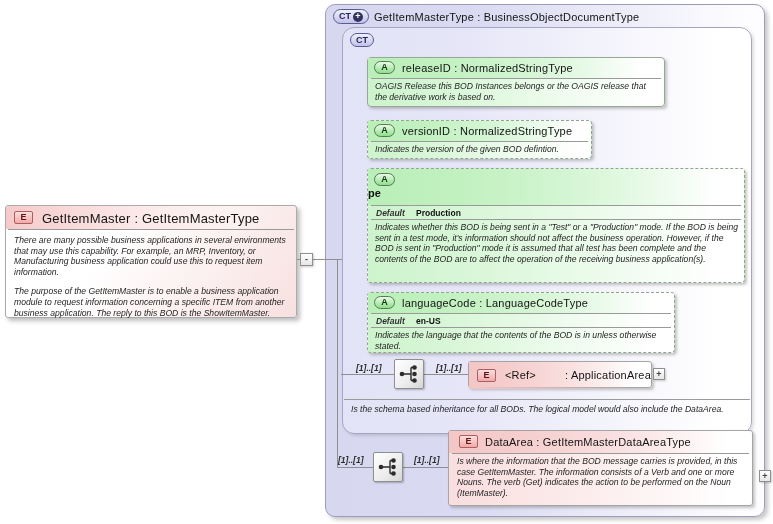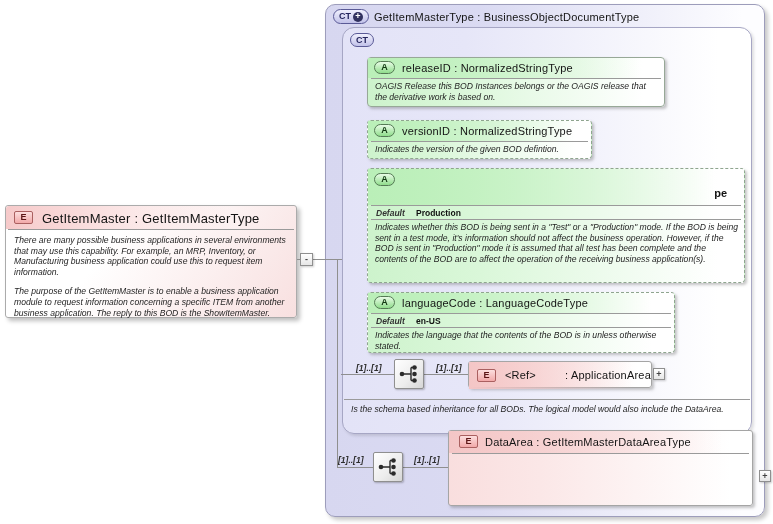--- a/index.html
+++ b/index.html
@@ -2,21 +2,21 @@
 <html><head>
 <meta charset="utf-8">
 <style>
   html,body{margin:0;padding:0;background:#ffffff;}
   *{box-sizing:border-box;font-family:"Liberation Sans", sans-serif;}
   .canvas{position:relative;width:773px;height:524px;background:#ffffff;overflow:hidden;}
   .box{position:absolute;}
   .line{position:absolute;background:#8f8f8f;}
   .hr{position:absolute;left:0;right:0;height:1px;background:#9a9a9a;}
   .title{position:absolute;font-weight:normal;font-size:11px;letter-spacing:.2px;color:#141414;white-space:nowrap;}
-  .title2{position:absolute;left:0;right:17px;text-align:right;font-weight:bold;font-size:11px;color:#141414;}
+  .title2{position:absolute;left:0;right:0;text-align:left;font-weight:bold;font-size:11px;color:#141414;}
   .doc{position:absolute;font-style:italic;font-size:8.6px;line-height:10.6px;color:#1e1e1e;}
   .doc p{margin:0 0 9px 0;}
   .deflbl{position:absolute;font-size:8.5px;font-style:italic;font-weight:bold;color:#333;}
   .defval{position:absolute;font-size:8.5px;font-weight:bold;color:#111;}
   .card{position:absolute;font-size:8.5px;font-weight:bold;font-style:italic;color:#2e2e2e;white-space:nowrap;}
   .badge{position:absolute;display:flex;align-items:center;justify-content:center;font-weight:bold;font-size:9px;line-height:1;}
   .badge-e{width:19px;height:13px;border:1px solid #aa6060;border-radius:2px;background:linear-gradient(#fcdede 0%,#f2a9a9 100%);color:#5c1616;}
   .badge-a{width:21px;height:13px;border:1px solid #557a55;border-radius:7px;background:linear-gradient(#e8fce6 0%,#90dd8c 100%);color:#123812;}
   .badge-ct{width:24px;height:14px;border:1px solid #5a5a96;border-radius:8px;background:linear-gradient(#f0f0fd 0%,#c2c2e9 100%);color:#26265e;}
   .badge-ctp{width:36px;height:15px;border:1px solid #5a5a96;border-radius:8px;background:linear-gradient(#f0f0fd 0%,#c2c2e9 100%);color:#26265e;gap:2px;}
@@ -141,16 +141,17 @@
       <circle cx="16.5" cy="16.5" r="2.3" fill="#2b2b2b"></circle>
     </svg>
   </div>
   <span class="card" style="left:414px;top:455px;">[1]..[1]</span>
 
   <div class="box pinkbox" style="left:448px;top:430px;width:305px;height:76px;">
     <div class="pinkhead" style="height:22px;"></div>
     <span class="badge badge-e" style="left:10px;top:4px;">E</span>
     <span class="title" style="left:36px;top:5px;">DataArea : GetItemMasterDataAreaType</span>
     <div class="hr" style="top:22px;left:3px;right:3px;"></div>
+    <div class="doc" style="left:8px;top:25px;right:8px;">Is where the information that the BOD message carries is provided, in this case GetItemMaster. The information consists of a Verb and one or more Nouns. The verb (Get) indicates the action to be performed on the Noun (ItemMaster).</div>
   </div>
   <div class="toggle" style="left:759px;top:470px;width:12px;height:12px;">+</div>
 
 </div>
 
 </body></html>

